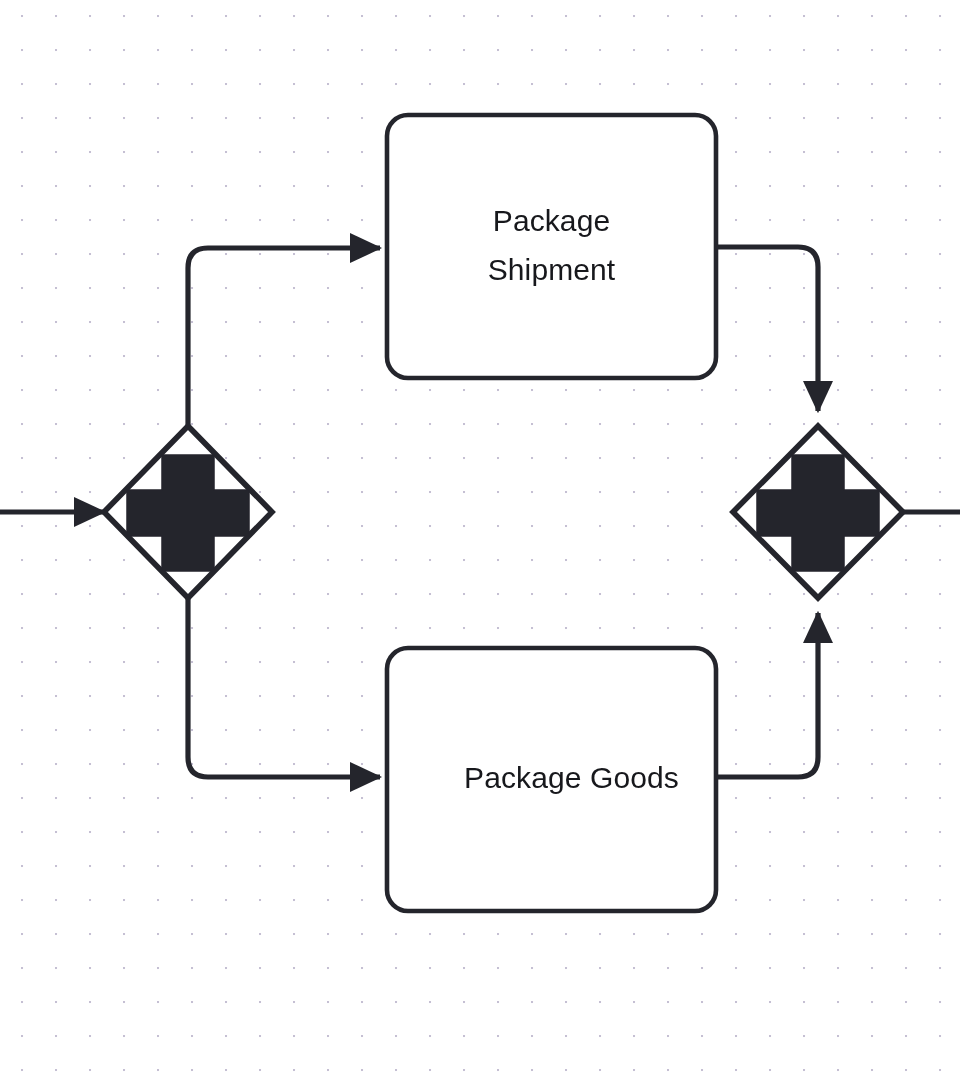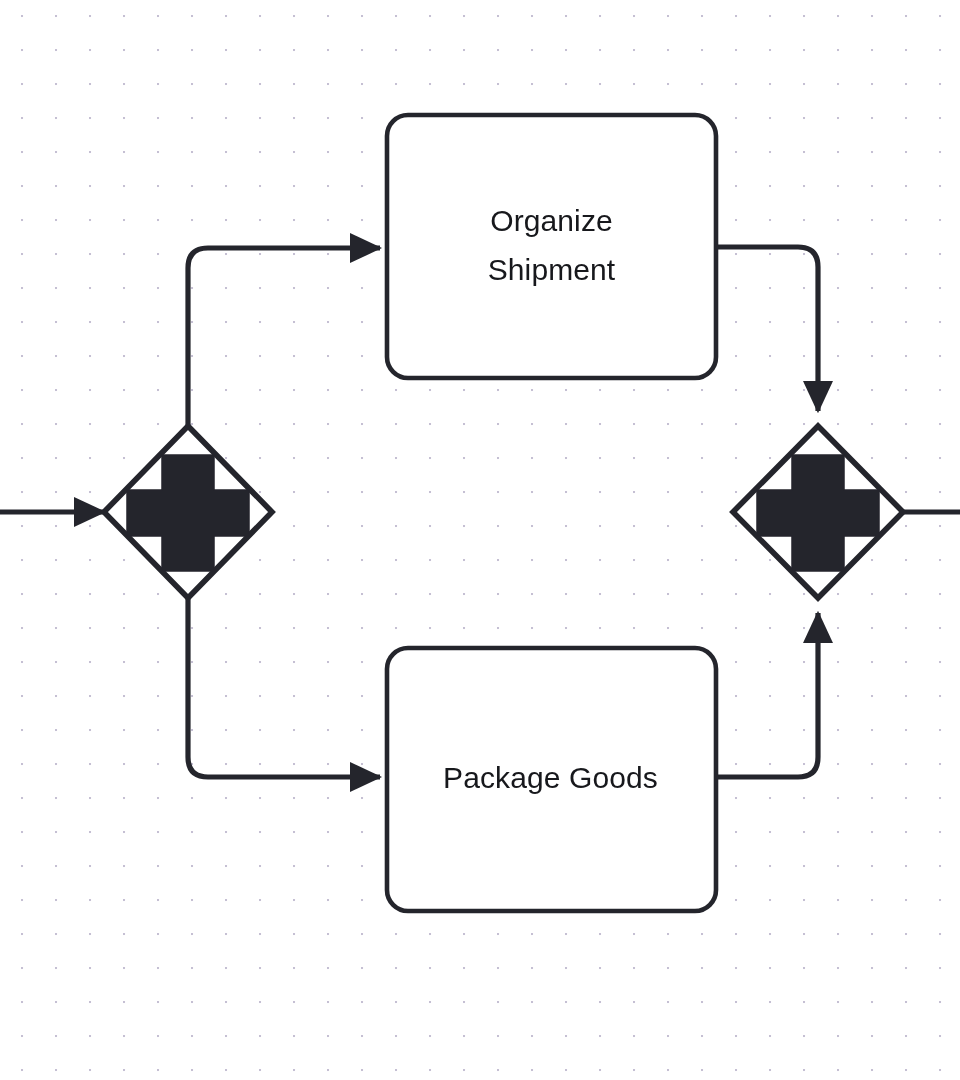--- a/index.html
+++ b/index.html
@@ -42,21 +42,21 @@
     letter-spacing: 0.1px;
     white-space: pre-line;
     pointer-events: none;
   }
   #label-organize {
     left: 387px;
     top: 196px;
     width: 329px;
   }
   #label-package {
-    left: 386px;
+    left: 407px;
     top: 753px;
     width: 329px;
   }
 </style>
 </head>
 <body>
 
 <div id="canvas">
 
   <svg id="diagram" viewBox="0 0 960 1080" xmlns="http://www.w3.org/2000/svg">
@@ -108,18 +108,18 @@
 
     <g>
       <polygon points="818,426 903,512 818,598 733,512" fill="#ffffff" stroke="#24252c" stroke-width="5.6" stroke-linejoin="miter"></polygon>
       <path d="M 792 455 L 844 455 L 844 490 L 879 490 L 879 536
                L 844 536 L 844 571 L 792 571 L 792 536 L 757 536
                L 757 490 L 792 490 Z" fill="#24252c" stroke="#24252c" stroke-width="1.5" stroke-linejoin="miter"></path>
     </g>
 
   </svg>
 
-  <div class="task-label" id="label-organize">Organize
+  <div class="task-label" id="label-organize">Package
 Shipment</div>
 
   <div class="task-label" id="label-package">Package Goods</div>
 
 </div>
 
 </body></html>

